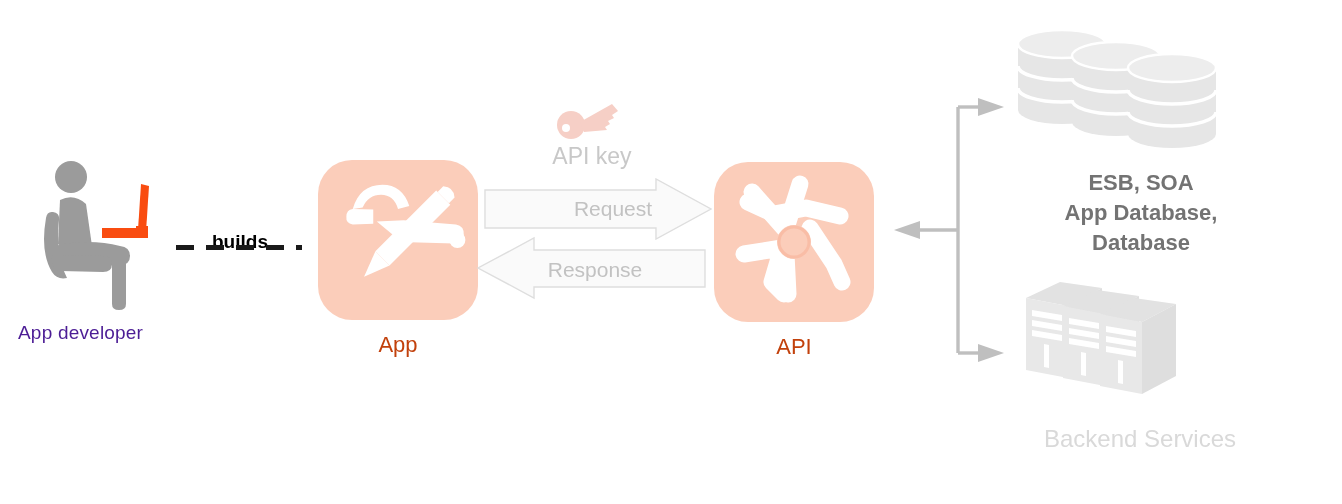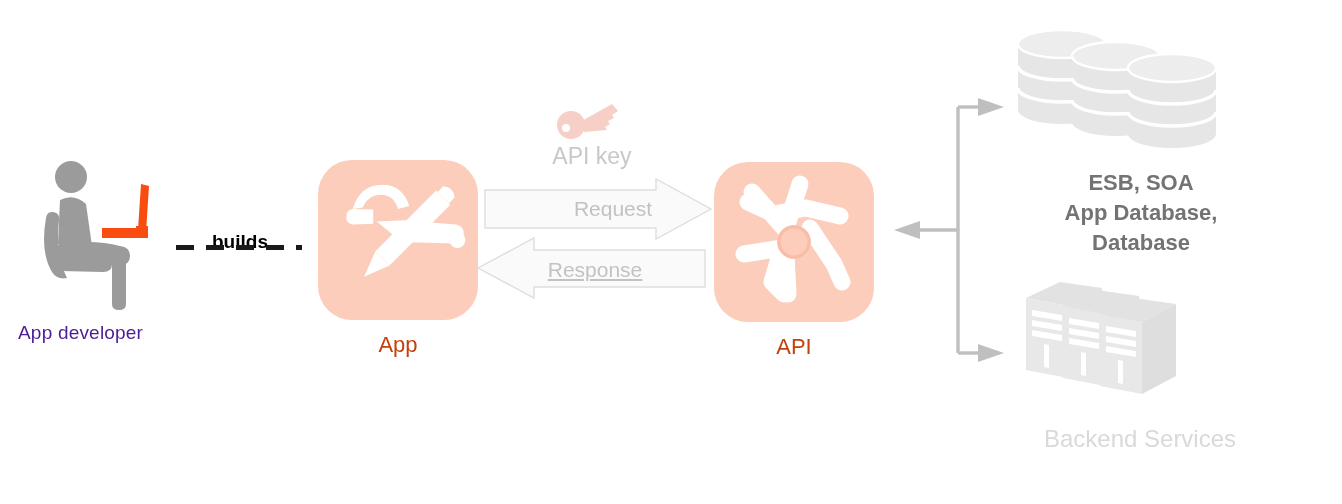--- a/index.html
+++ b/index.html
@@ -63,21 +63,21 @@
     text-align: center; font-size: 23px; color: #c8c8c8;
   }
 
   
   #request-arrow  { left: 484px; top: 178px; width: 228px; height: 62px; }
   #response-arrow { left: 476px; top: 236px; width: 230px; height: 64px; }
   .flow-text {
     font-size: 21px; color: #c2c2c2; text-align: center;
   }
   #request-text  { left: 484px; top: 197px; width: 210px; padding-left: 24px; }
-  #response-text { left: 490px; top: 258px; width: 210px; text-decoration: underline; }
+  #response-text { left: 490px; top: 258px; width: 210px; }
 
   
   #backend-connector { left: 890px; top: 85px; width: 120px; height: 290px; }
 
   
   #database-icon { left: 1018px; top: 30px; width: 244px; height: 125px; }
   #backend-top-label {
     left: 1000px; top: 168px; width: 282px;
     text-align: center; font-size: 22px; color: #737373;
     font-weight: bold; line-height: 30px;

